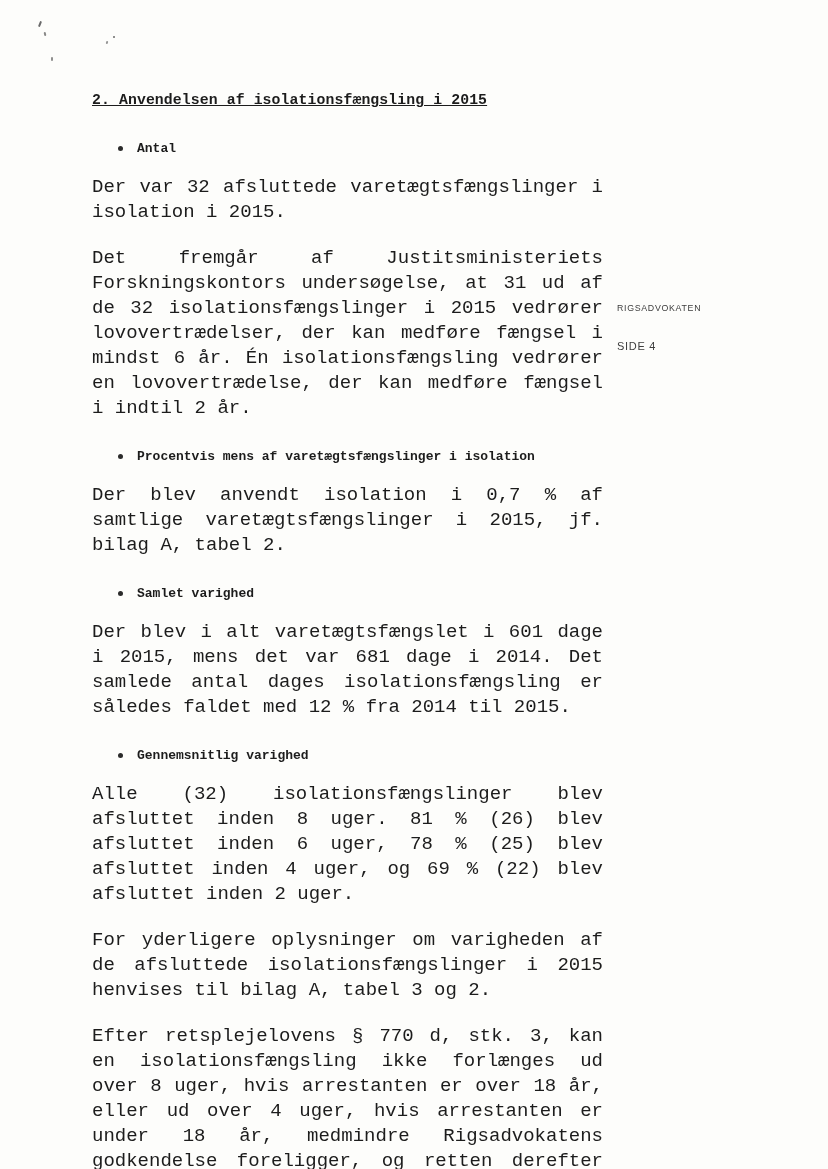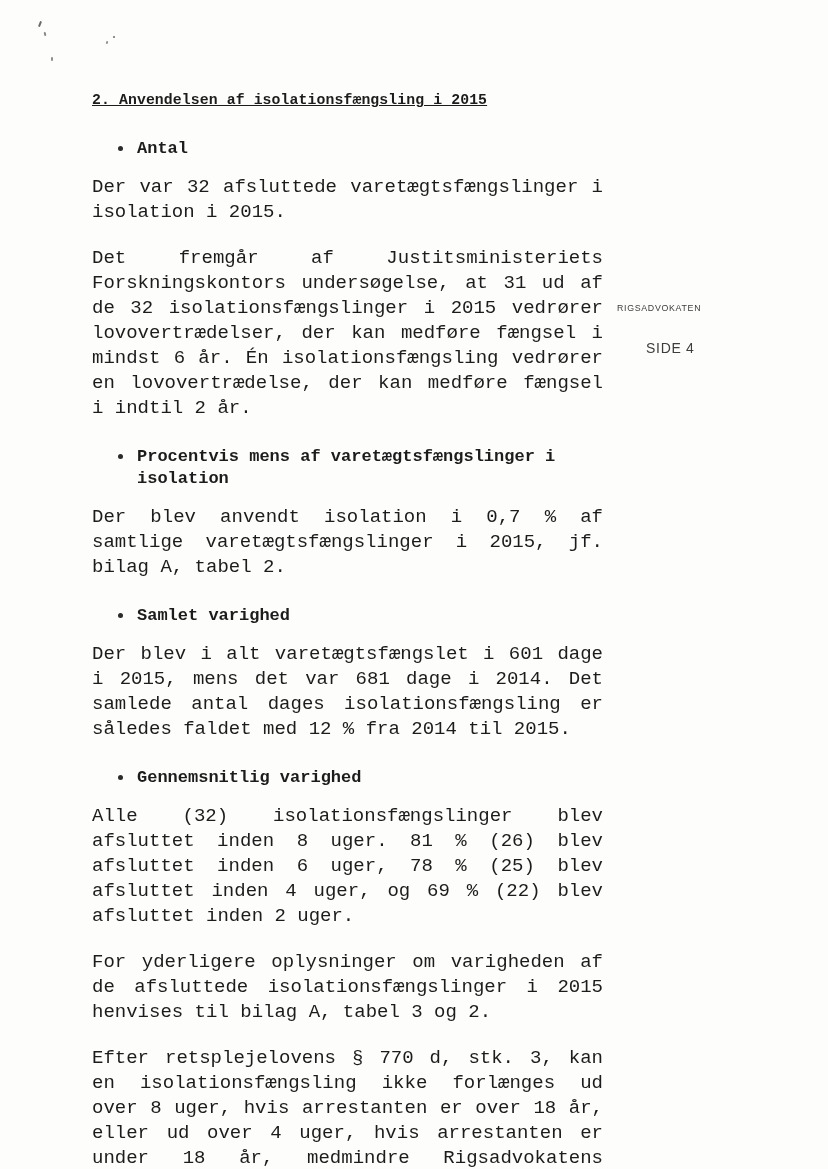--- a/index.html
+++ b/index.html
@@ -25,21 +25,21 @@
     font-size: 14.8px;
     font-weight: bold;
     text-decoration: underline;
     letter-spacing: 0.1px;
     margin-bottom: 30px;
   }
   .bullet {
     position: relative;
     padding-left: 45px;
     font-weight: bold;
-    font-size: 17px;
+    font-size: 13px;
     margin: 25px 0 15px 0;
     line-height: 22px;
   }
   .bullet .dot {
     position: absolute;
     left: 26px;
     top: 8px;
     width: 5px;
     height: 5px;
     border-radius: 50%;
@@ -54,21 +54,21 @@
 
   
   .margin-note {
     position: absolute;
     font-family: "Liberation Sans", sans-serif;
     color: #3d3d3d;
     letter-spacing: 0.7px;
     white-space: nowrap;
   }
   .margin-note.org  { left: 617px; top: 303px; font-size: 8.8px; }
-  .margin-note.side { left: 646px; top: 340px; font-size: 14px; }
+  .margin-note.side { left: 617px; top: 340px; font-size: 11px; }
 
   
   .mark { position: absolute; background: #6a6a6a; border-radius: 1px; }
   .m1 { left: 39px;  top: 21px; width: 2px; height: 6px; transform: rotate(22deg); }
   .m2 { left: 44px;  top: 32px; width: 1.5px; height: 4px; transform: rotate(-12deg); opacity: .8; }
   .m3 { left: 113px; top: 36px; width: 2px; height: 2px; border-radius: 50%; }
   .m4 { left: 106px; top: 41px; width: 1.5px; height: 3px; transform: rotate(15deg); opacity: .7; }
   .m5 { left: 51px;  top: 57px; width: 1.5px; height: 4px; opacity: .75; }
 </style>
 </head>

